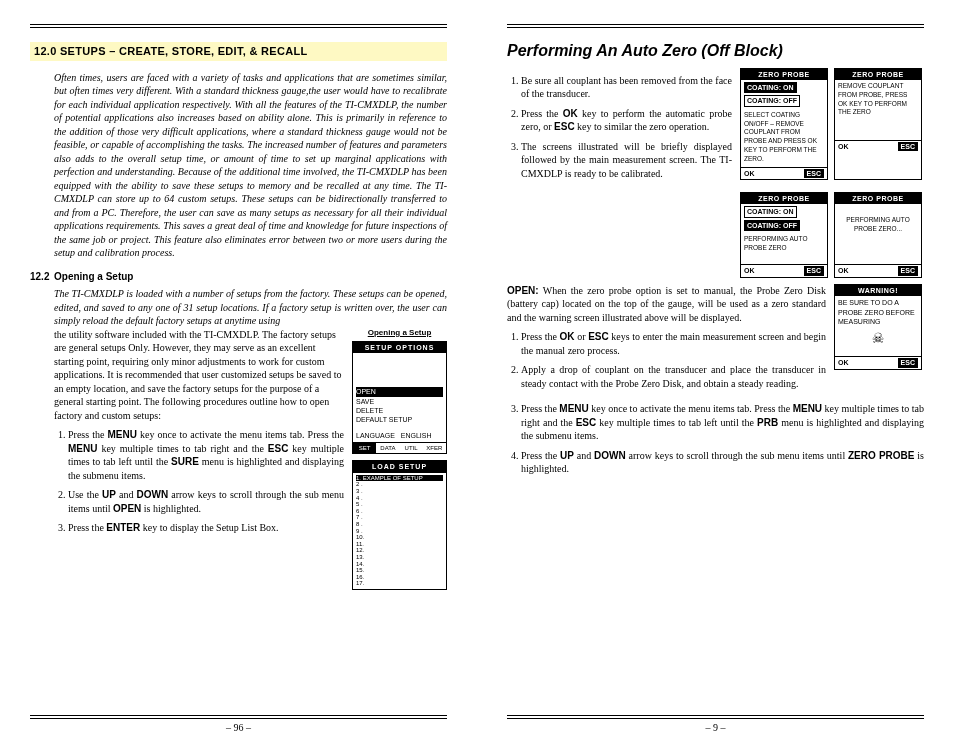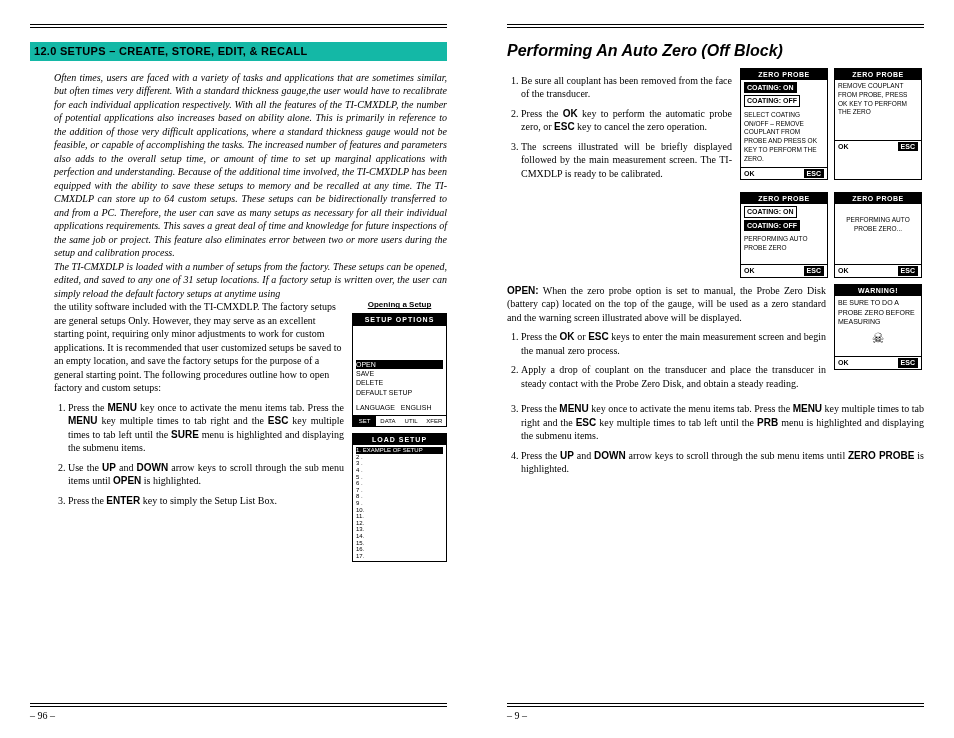--- a/index.html
+++ b/index.html
@@ -26,21 +26,21 @@
   }
   .page-rule {
     border-top: 1px solid #000;
     margin: 0 0 2px 0;
   }
   .page-rule.thick {
     border-top-width: 1px;
     margin-bottom: 6px;
   }
   .chapter-bar {
-    background: #14b8a6;
+    background: #fef9c3;
     padding: 2px 4px;
     font-family: Arial, Helvetica, sans-serif;
     font-weight: bold;
     font-size: 11px;
     letter-spacing: 0.3px;
     margin: 14px 0 10px 0;
   }
   .sub-heading {
     font-family: Arial, Helvetica, sans-serif;
     font-weight: bold;
@@ -70,23 +70,23 @@
   ol.steps li {
     margin-bottom: 6px;
     text-align: justify;
   }
   .bold {
     font-family: Arial, Helvetica, sans-serif;
     font-weight: bold;
   }
   .footer {
     position: absolute;
-    bottom: 16px;
+    bottom: 4px;
     width: calc(100% - 60px);
-    text-align: left;
+    text-align: center;
     font-size: 10px;
   }
   .footer .fr-top { border-top:1px solid #000; margin-bottom:2px;}
   .two-col {
     display: flex;
     gap: 8px;
     justify-content: center;
   }
   .two-col .textcol {
     flex: 1;
@@ -209,35 +209,38 @@
 <div class="page-wrap">
 
   <div class="page">
     <div class="page-rule"></div>
     <div class="page-rule thick"></div>
 
     <div class="chapter-bar">12.0 SETUPS – CREATE, STORE, EDIT, &amp; RECALL</div>
 
     <div class="body-indent">Often times, users are faced with a variety of tasks and applications that are sometimes similar, but often times very different. With a standard thickness gauge,the user would have to recalibrate for each individual application respectively. With all the features of the TI-CMXDLP, the number of potential applications also increases based on ability alone. This is primarily in reference to the addition of those very difficult applications, where a standard thickness gauge would not be feasible, or capable of accomplishing the tasks. The increased number of features and parameters also adds to the overall setup time, or amount of time to set up marginal applications with perfection and understanding. Because of the additional time involved, the TI-CMXDLP has been equipped with the ability to save these setups to memory and be recalled at any time. The TI-CMXDLP can store up to 64 custom setups. These setups can be bidirectionally transferred to and from a PC. Therefore, the user can save as many setups as necessary for all their individual applications requirements. This saves a great deal of time and knowledge for future inspections of the same job or project. This feature also eliminates error between two or more users during the setup and calibration process.</div>
 
+    <div class="sub-heading">
+      <span class="num">12.2</span><span>Opening a Setup</span>
+    </div>
     <div class="body-indent">The TI-CMXDLP is loaded with a number of setups from the factory. These setups can be opened, edited, and saved to any one of 31 setup locations. If a factory setup is written over, the user can simply reload the default factory setups at anytime using</div>
 
     <div class="two-col" style="margin-left:24px;">
       <div class="textcol">
         <div>the utility software included with the TI-CMXDLP. The factory setups are general setups Only. However, they may serve as an excellent starting point, requiring only minor adjustments to work for custom applications. It is recommended that user customized setups be saved to an empty location, and save the factory setups for the purpose of a general starting point. The following procedures outline how to open factory and custom setups:</div>
 
         <ol class="steps" style="margin-left:0;">
           <li>
             <span>Press the </span><span class="bold">MENU</span><span> key once to activate the menu items tab. Press the </span><span class="bold">MENU</span><span> key multiple times to tab right and the </span><span class="bold">ESC</span><span> key multiple times to tab left until the </span><span class="bold">SURE</span><span> menu is highlighted and displaying the submenu items.</span>
           </li>
           <li>
             <span>Use the </span><span class="bold">UP</span><span> and </span><span class="bold">DOWN</span><span> arrow keys to scroll through the sub menu items until </span><span class="bold">OPEN</span><span> is highlighted.</span>
           </li>
           <li>
-            <span>Press the </span><span class="bold">ENTER</span><span> key to simply the Setup List Box.</span>
+            <span>Press the </span><span class="bold">ENTER</span><span> key to display the Setup List Box.</span>
           </li>
         </ol>
       </div>
 
       <div class="figcol">
         <div class="fig-cap">Opening a Setup</div>
         <div class="lcd-setup">
           <div class="title">SETUP OPTIONS</div>
           <div class="body" style="min-height:30px;"></div>
           <div class="body" style="padding-top:0;">
@@ -292,21 +295,21 @@
     <div class="page-rule"></div>
     <div class="page-rule thick"></div>
 
     <div class="right-heading">Performing An Auto Zero (Off Block)</div>
 
     <div class="step-block">
       <div class="step-text">
         <ol class="steps" style="margin-left:0;">
           <li>Be sure all couplant has been removed from the face of the transducer.</li>
           <li>
-            <span>Press the </span><span class="bold">OK</span><span> key to perform the automatic probe zero, or </span><span class="bold">ESC</span><span> key to cancel the zero operation.</span>
+            <span>Press the </span><span class="bold">OK</span><span> key to perform the automatic probe zero, or </span><span class="bold">ESC</span><span> key to similar the zero operation.</span>
           </li>
           <li>The screens illustrated will be briefly displayed followed by the main measurement screen. The TI-CMXDLP is ready to be calibrated.</li>
         </ol>
       </div>
       <div class="step-figs">
         <div class="lcd">
           <div class="title">ZERO PROBE</div>
           <div class="body">
             <div class="boxline sel">COATING:  ON</div><br>
             <div class="boxline">COATING:  OFF</div>

